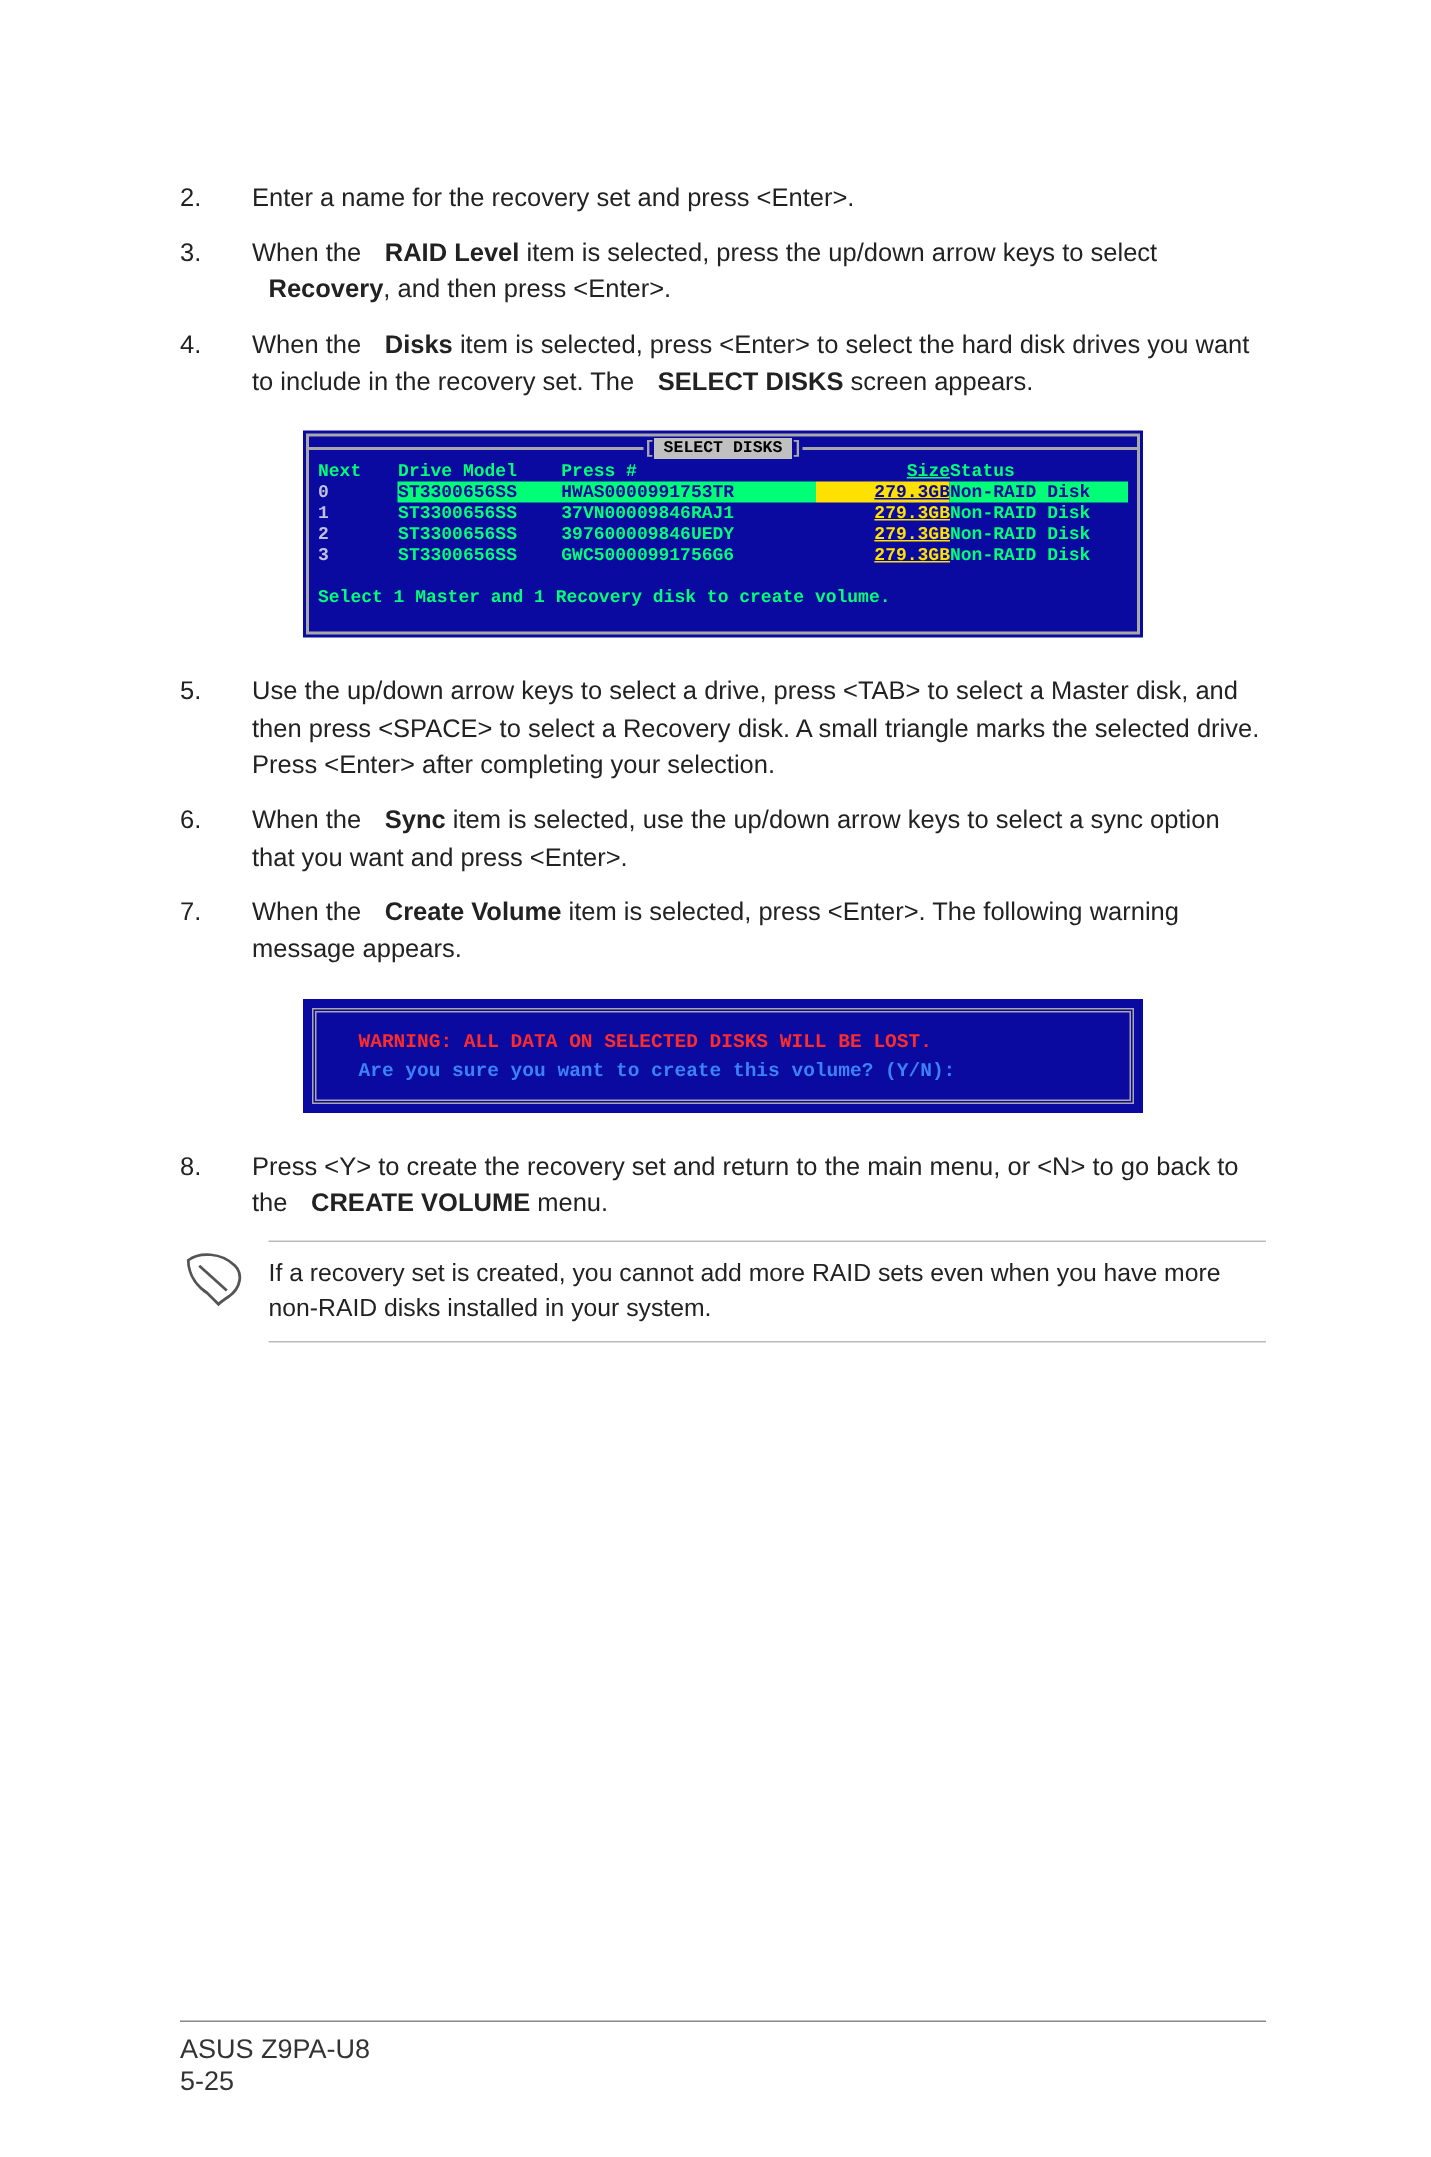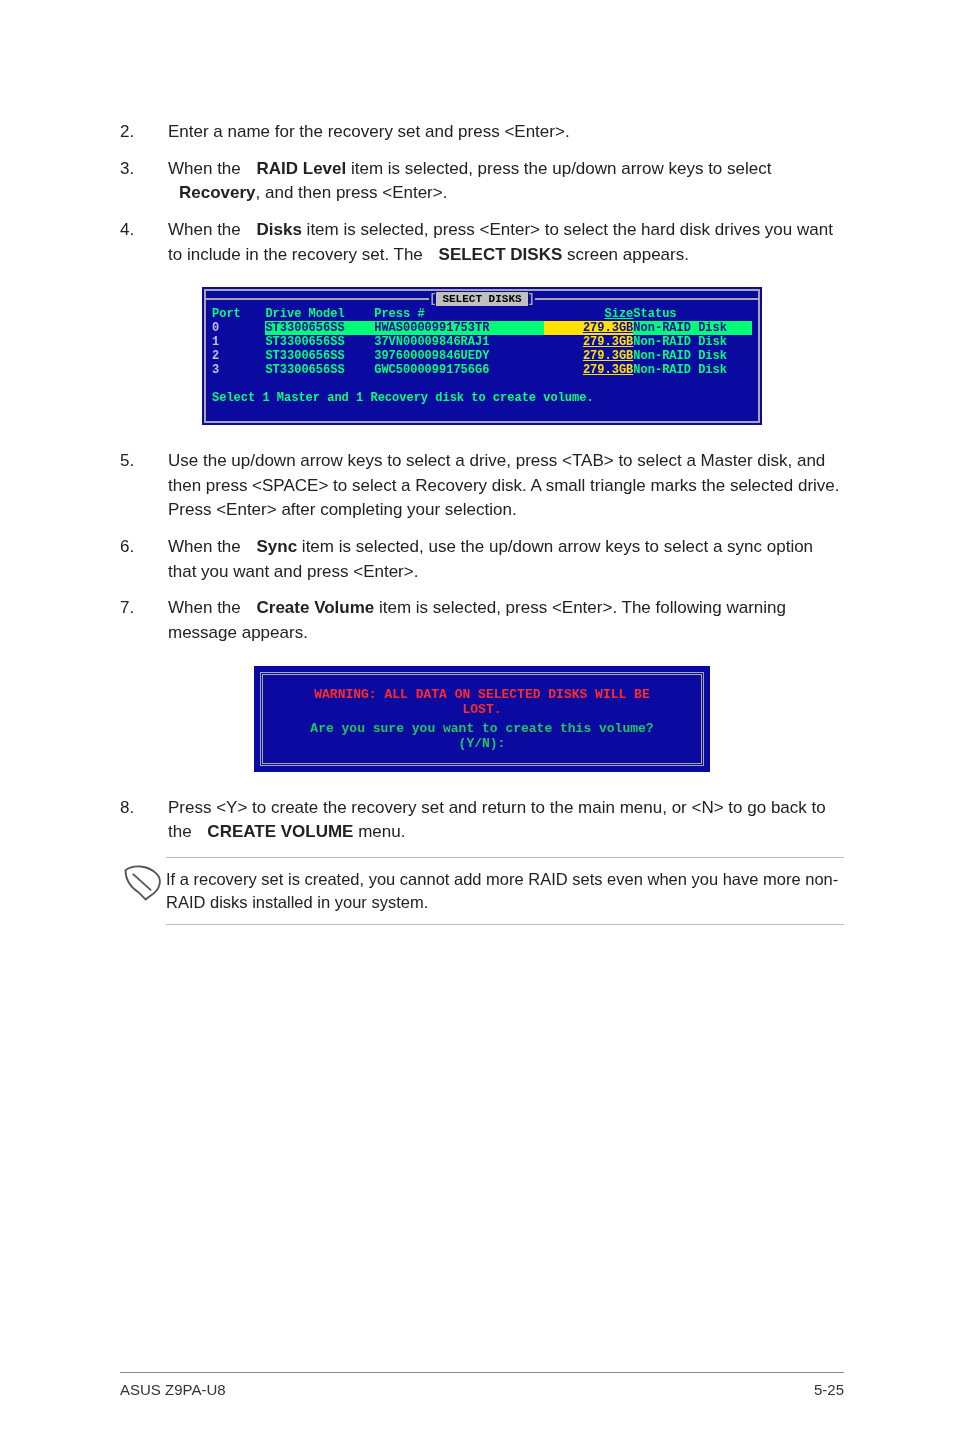--- a/index.html
+++ b/index.html
@@ -90,59 +90,59 @@
   }
   .bios-foot-line{ flex:1; height:0; border-top:2px double #a8a8a8;}
   .row-plain .c-model,
   .row-plain .c-serial,
   .row-plain .c-size,
   .row-plain .c-status { color: #00ff77; }
   .row-plain .c-size { color:#ffe100;}
   .bios-row.sel .c-size { background:#ffe100; color:#0a0aa0;}
   .row-plain .r-port{ color:#c0c0e0;}
   .warn-outer {
-    width: 456px;
+    width: 560px;
     margin: 20px auto 24px auto;
     background: #0a0aa0;
     padding: 6px;
     box-sizing: border-box;
-    text-align: center;
   }
   .warn-frame {
     border: 3px double #a8a8a8;
     padding: 12px 28px;
     font-family: "Courier New", monospace;
     font-size: 13px;
     font-weight: bold;
   }
   .warn-red { color: #ff2a2a; }
-  .warn-white { color: #22c55e; margin-top: 4px;}
+  .warn-white { color: #3b82f6; margin-top: 4px;}
   .note-block {
     display: flex;
-    gap: 2px;
+    gap: 15px;
     margin-top: 10px;
     align-items: flex-start;
   }
   .note-icon { width: 44px; flex-shrink: 0; padding-top: 4px;}
   .note-text {
     flex: 1;
     border-top: 1px solid #bbb;
     border-bottom: 1px solid #bbb;
     padding: 10px 0;
     font-size: 16.5px;
     line-height: 1.4;
   }
   .footer {
     border-top: 1px solid #888;
     padding-top: 8px;
     display: flex;
     justify-content: space-between;
-    font-size: 15px;
+    font-size: 18px;
     color: #333;
     margin-top: 62px;
+    flex-direction: column;
   }
 </style>
 </head>
 <body>
 
 <div class="page">
   <div class="content">
 
     <ol class="steps" id="steps-a">
         <li>
@@ -163,21 +163,21 @@
       <div class="bios-frame">
         <div class="bios-title-row">
           <div class="bios-line"></div>
           <div style="color:#a8a8a8;">[</div>
           <div class="bios-title">SELECT DISKS</div>
           <div style="color:#a8a8a8;">]</div>
           <div class="bios-line"></div>
         </div>
         <div class="bios-body">
           <div class="bios-head-row">
-            <span class="c-port" style="color:#00ff77;">Port</span>
+            <span class="c-port" style="color:#00ff77;">Next</span>
             <span class="c-model">Drive Model</span>
             <span class="c-serial">Press #</span>
             <span class="c-size">Size</span>
             <span class="c-status">Status</span>
           </div>
           <div id="bios-rows">
               <div class="bios-row sel">
                 <span class="r-port">0</span>
                 <span class="r-gap"></span>
                 <span class="c-model">ST3300656SS</span>

